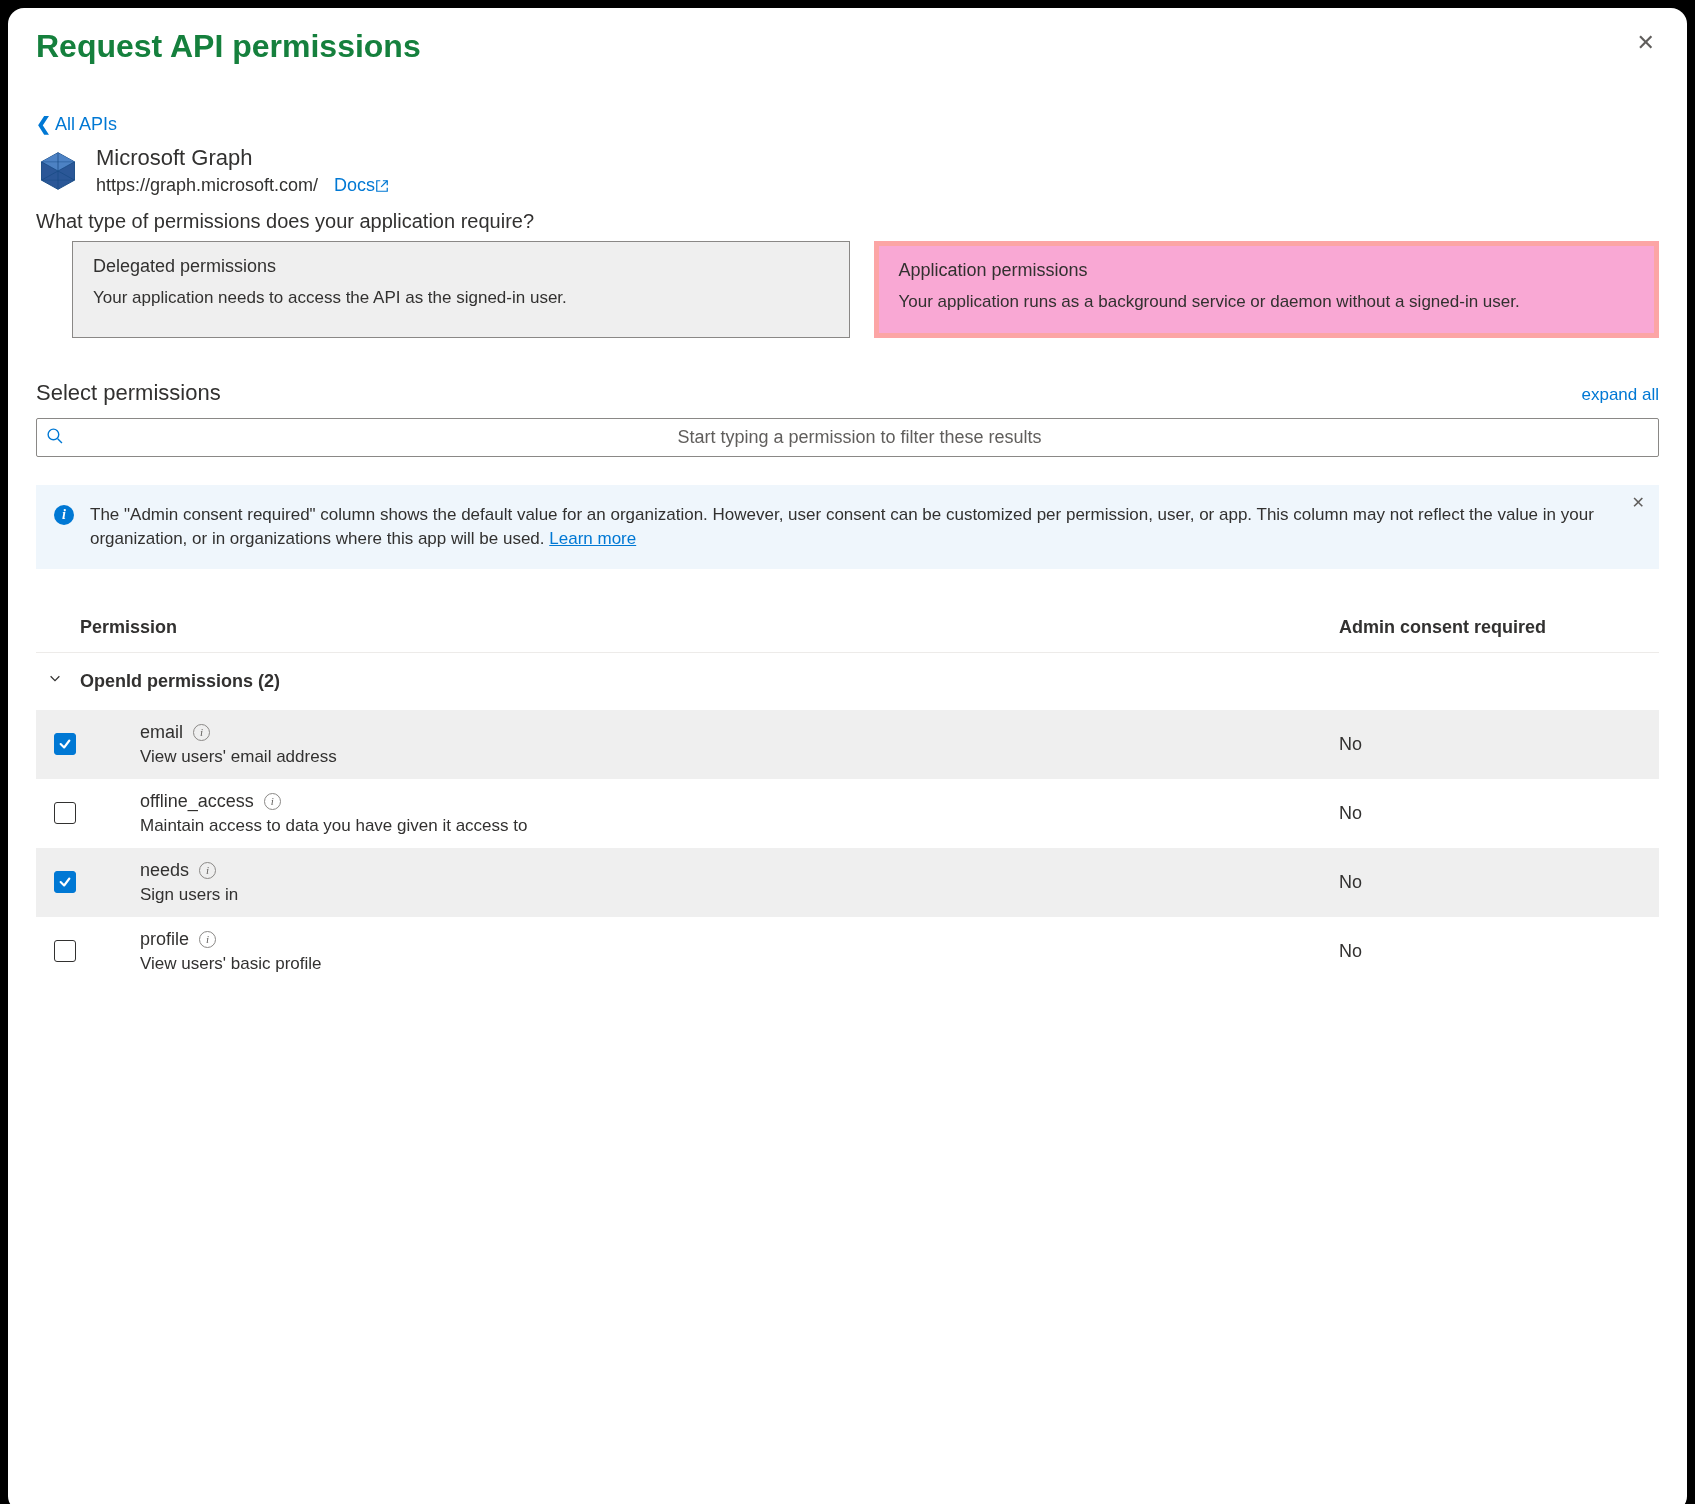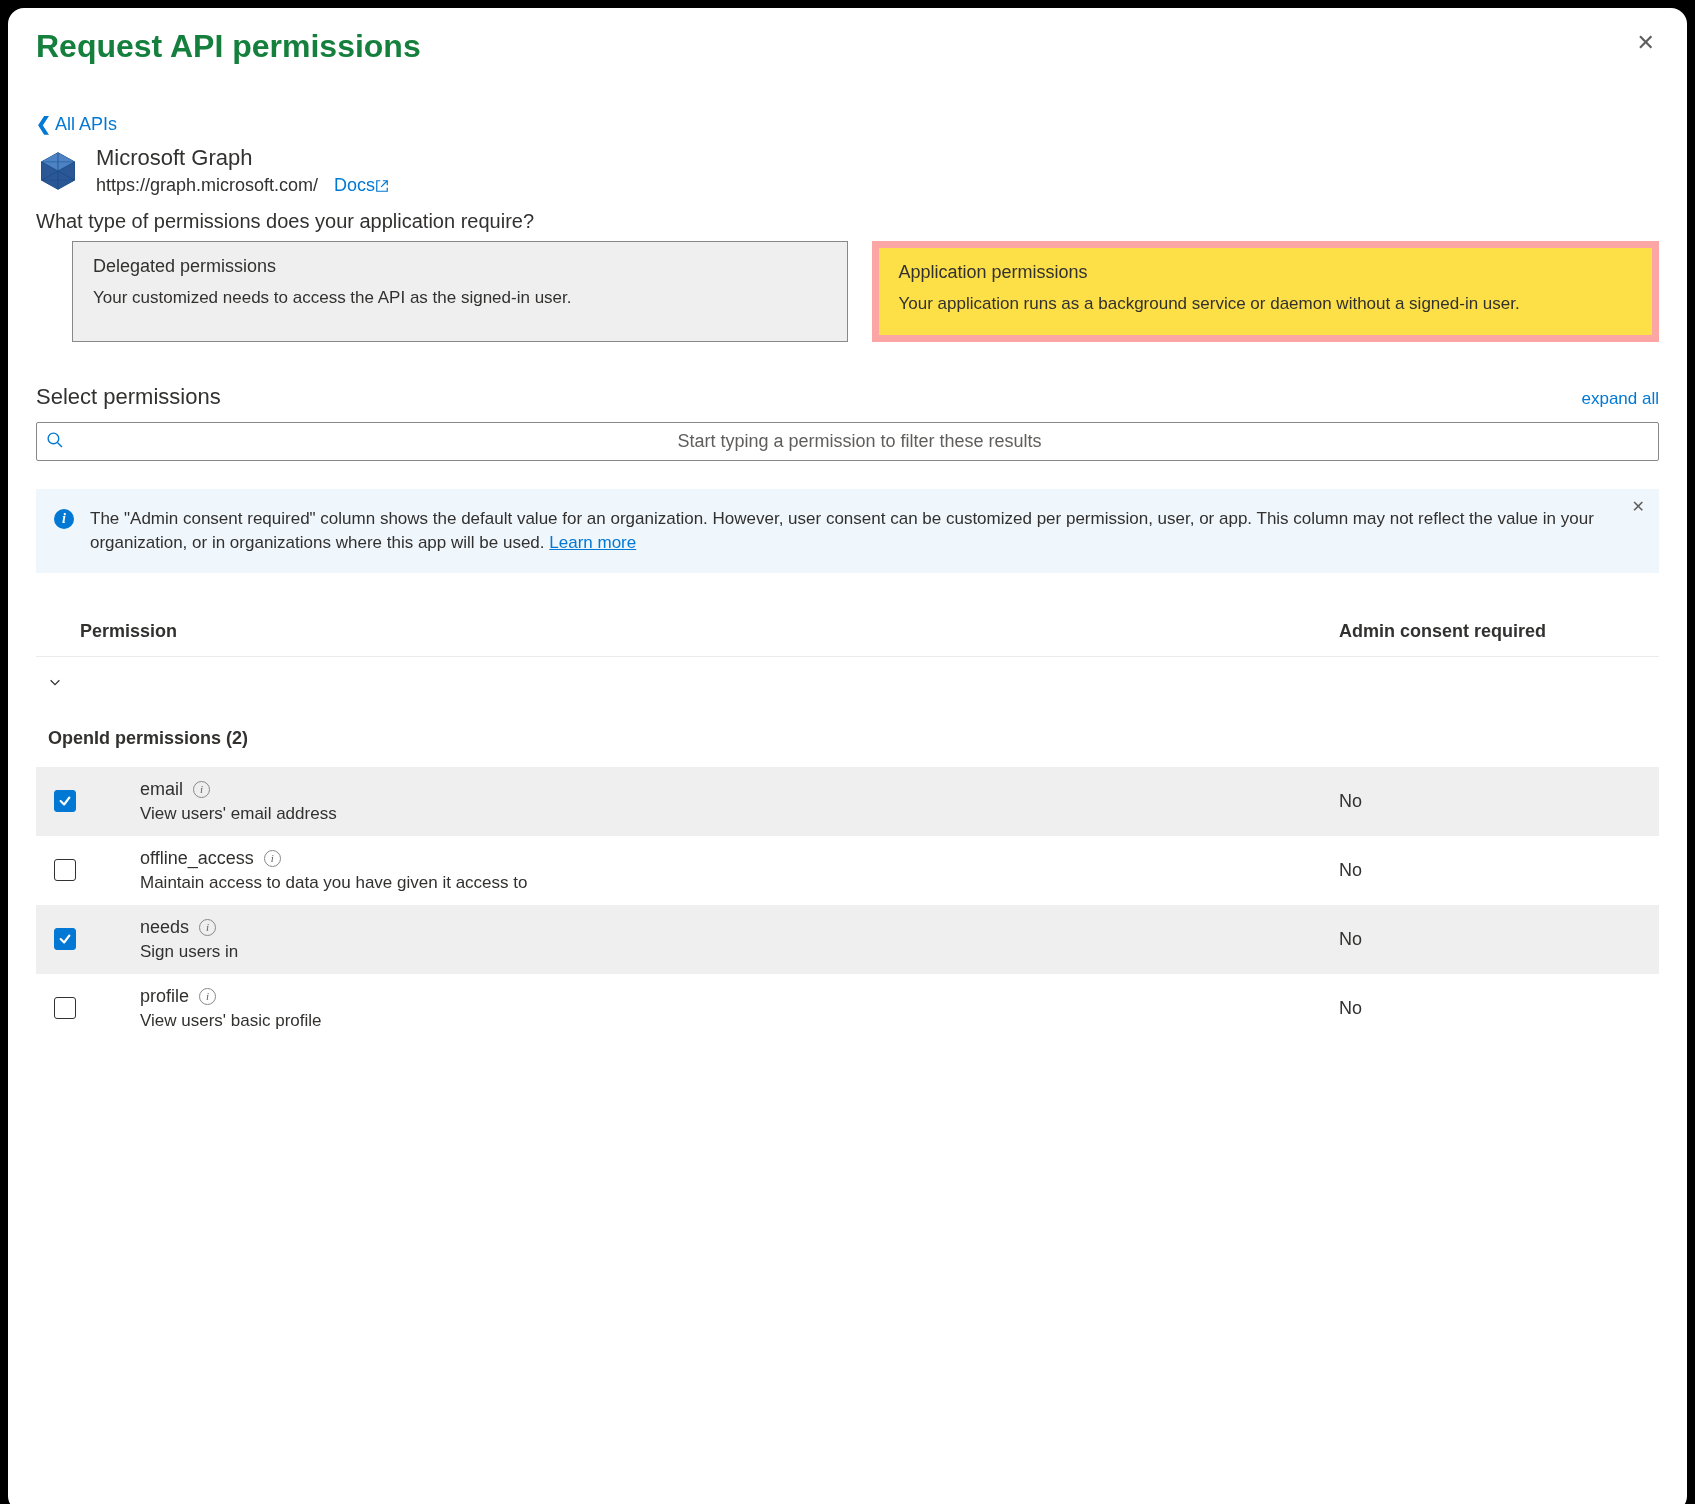--- a/index.html
+++ b/index.html
@@ -87,24 +87,24 @@
       font-weight: 400;
       margin-top: 14px;
     }
     .perm-type-cards {
       display: flex;
       gap: 24px;
       margin-top: 8px;
     }
     .card {
       flex: 1;
-      border: 7px solid #fca5a5;
+      border: 5px solid #fca5a5;
       padding: 14px 20px 20px 20px;
       cursor: pointer;
-      background: #fde047;
+      background: #f9a8d4;
     }
     .card.selected {
       background: #efefef;
       border: 1px solid #8a8886;
       margin-left: 36px;
     }
     .card-title {
       font-size: 18px;
       font-weight: 400;
       color: #323130;
@@ -209,24 +209,23 @@
       padding-left: 44px;
     }
     .th-admin {
       font-size: 18px;
       font-weight: 600;
       width: 320px;
     }
     .group-header {
       display: flex;
       align-items: flex-start;
-      gap: 35px;
+      gap: 18px;
       padding: 18px 0 18px 12px;
       cursor: pointer;
-      flex-direction: column;
     }
     .chev-down svg {
       width: 14px;
       height: 14px;
     }
     .group-label {
       font-size: 18px;
       font-weight: 600;
     }
     .perm-row {
@@ -339,21 +338,21 @@
         </span>
       </div>
     </div>
   </div>
 
   <div class="q-type">What type of permissions does your application require?</div>
 
   <div class="perm-type-cards">
     <div class="card selected">
       <div class="card-title">Delegated permissions</div>
-      <div class="card-desc">Your customized needs to access the API as the signed-in user.</div>
+      <div class="card-desc">Your application needs to access the API as the signed-in user.</div>
     </div>
     <div class="card">
       <div class="card-title">Application permissions</div>
       <div class="card-desc">Your application runs as a background service or daemon without a signed-in user.</div>
     </div>
   </div>
 
   <div class="select-row">
     <div class="select-label">Select permissions</div>
     <div class="expand-link">expand all</div>

